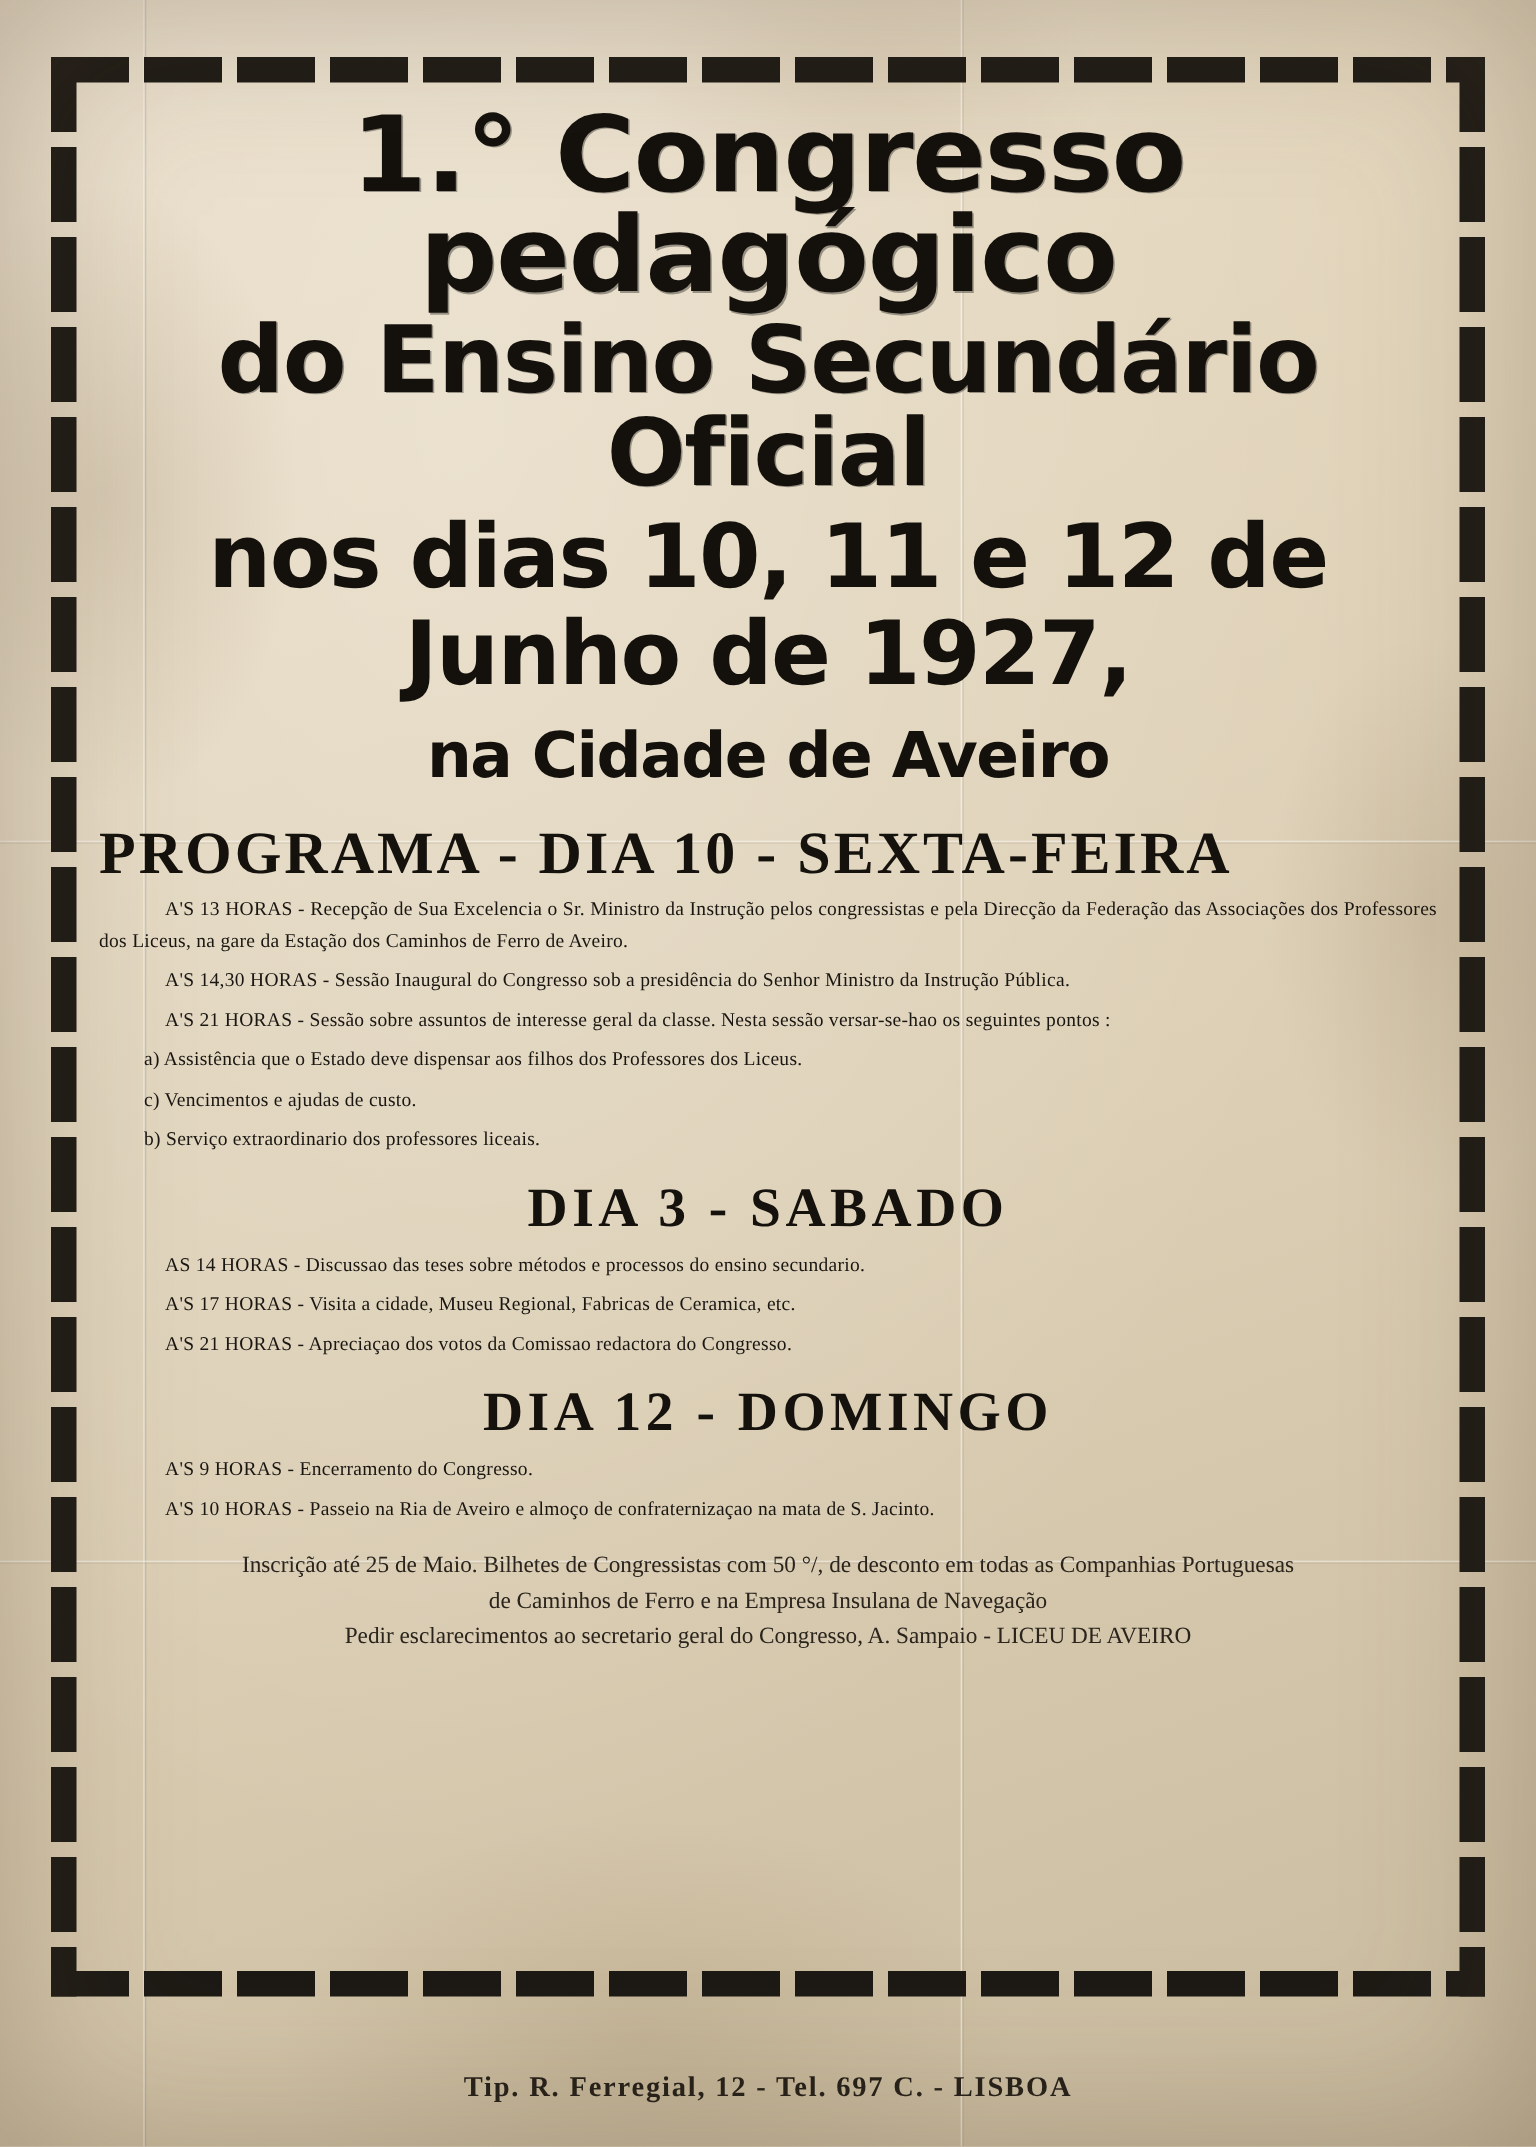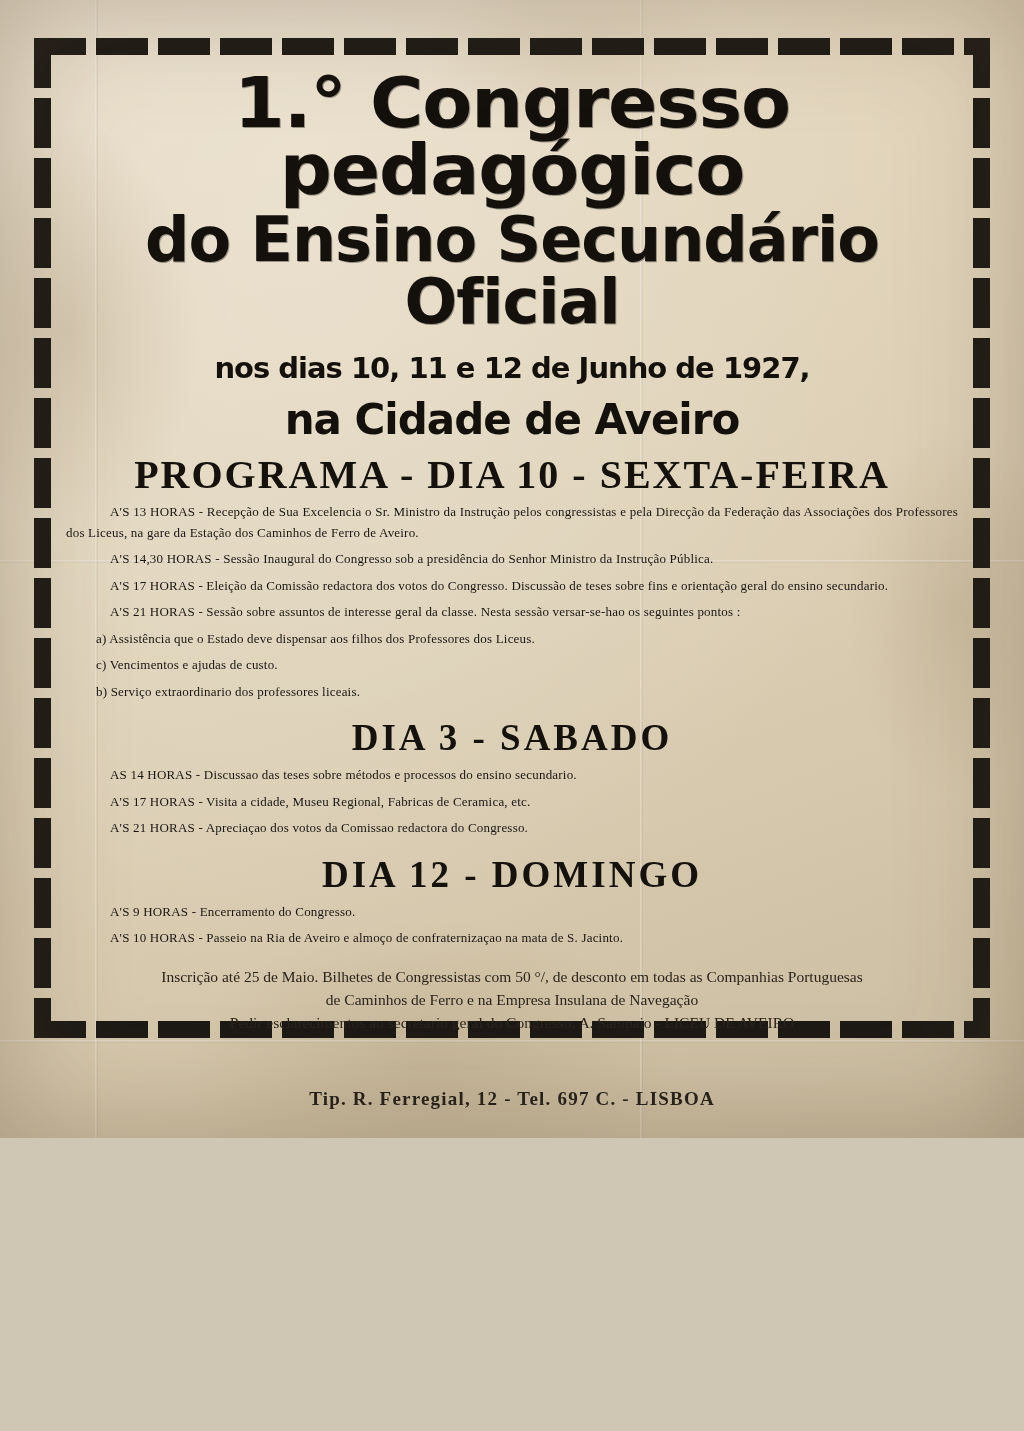--- a/index.html
+++ b/index.html
@@ -9,21 +9,21 @@
   }
   body {
     width: 1024px;
     height: 1431px;
     overflow: hidden;
     font-family: "Liberation Serif", serif;
   }
   .poster {
     position: relative;
     width: 1024px;
-    height: 1138px;
+    height: 1431px;
     background:
       radial-gradient(ellipse at 30% 20%, rgba(255,255,255,0.25), rgba(255,255,255,0) 60%),
       linear-gradient(160deg, #e8dcc6 0%, #e3d6bd 25%, #dccfb5 55%, #d2c4a8 80%, #c9bb9f 100%);
     box-sizing: border-box;
     overflow: hidden;
     padding-left: 20px;
   }
   
   .stain {
     position: absolute;
@@ -113,37 +113,37 @@
     transform: scaleX(1.04);
     text-shadow: 1px 1px 0 rgba(0,0,0,0.35);
   }
   .hl2 {
     font-size: 62px;
     line-height: 1.0;
     margin-top: 6px;
     text-shadow: 1px 1px 0 rgba(0,0,0,0.35);
   }
   .hl3 {
-    font-size: 29px;
+    font-size: 59px;
     line-height: 1.1;
-    margin-top: 20px;
+    margin-top: 6px;
   }
   .hl4 {
     font-size: 42px;
     line-height: 1.1;
     margin-top: 12px;
   }
 
   .program-title {
-    text-align: center;
+    text-align: left;
     font-family: "Liberation Serif", serif;
     font-weight: bold;
     font-size: 40px;
     letter-spacing: 2px;
-    margin-top: 8px;
+    margin-top: 18px;
     margin-bottom: 4px;
     color: #15120d;
   }
   .day-title {
     text-align: center;
     font-family: "Liberation Serif", serif;
     font-weight: bold;
     font-size: 37px;
     letter-spacing: 3px;
     margin-top: 14px;
@@ -221,21 +221,20 @@
       <div class="hl1">1.° Congresso pedagógico</div>
       <div class="hl2">do Ensino Secundário Oficial</div>
       <div class="hl3">nos dias 10, 11 e 12 de Junho de 1927,</div>
       <div class="hl4">na Cidade de Aveiro</div>
     </div>
 
     <div class="program-title">PROGRAMA - DIA 10 - SEXTA-FEIRA</div>
 
     <p class="para">A'S 13 HORAS - Recepção de Sua Excelencia o Sr. Ministro da Instrução pelos congressistas e pela Direcção da Federação das Associações dos Professores dos Liceus, na gare da Estação dos Caminhos de Ferro de Aveiro.</p>
     <p class="para">A'S 14,30 HORAS - Sessão Inaugural do Congresso sob a presidência do Senhor Ministro da Instrução Pública.</p>
-    <p class="para">A'S 17 HORAS - Eleição da Comissão redactora dos votos do Congresso. Discussão de teses sobre fins e orientação geral do ensino secundario.</p>
     <p class="para">A'S 21 HORAS - Sessão sobre assuntos de interesse geral da classe. Nesta sessão versar-se-hao os seguintes pontos :</p>
 
     <p class="para sub">a) Assistência que o Estado deve dispensar aos filhos dos Professores dos Liceus.</p>
     <p class="para sub">c) Vencimentos e ajudas de custo.</p>
     <p class="para sub">b) Serviço extraordinario dos professores liceais.</p>
 
     <div class="day-title">DIA 3 - SABADO</div>
 
     <p class="para">AS 14 HORAS - Discussao das teses sobre métodos e processos do ensino secundario.</p>
     <p class="para">A'S 17 HORAS - Visita a cidade, Museu Regional, Fabricas de Ceramica, etc.</p>

